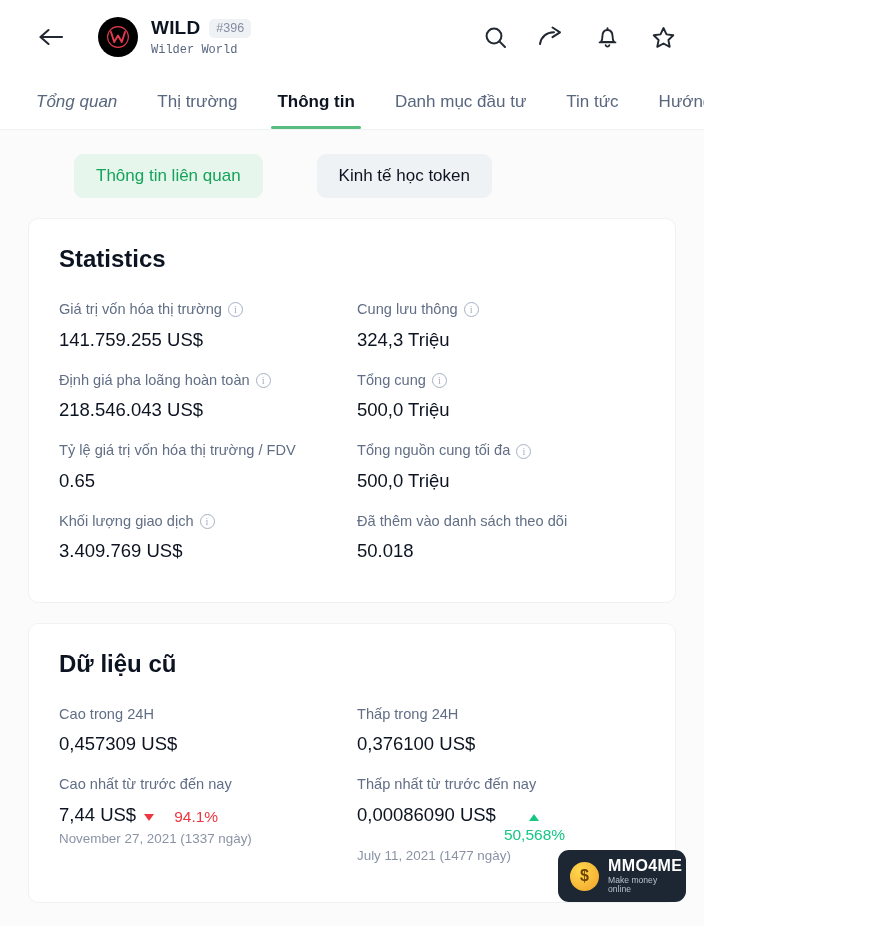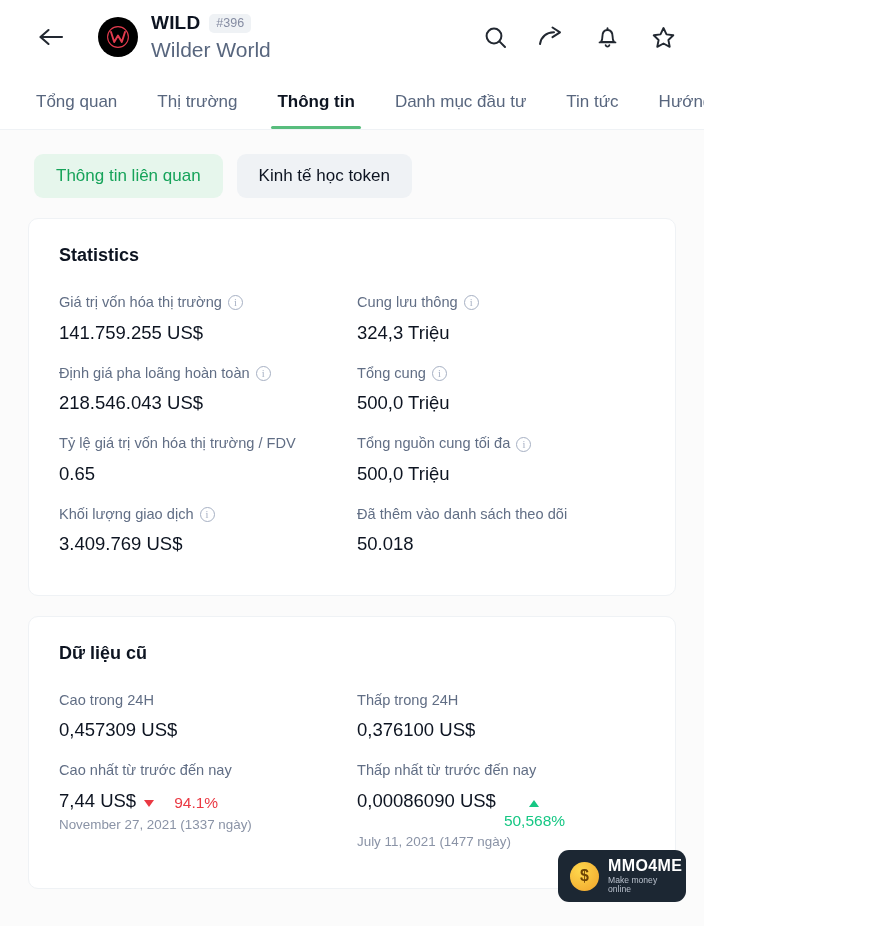--- a/index.html
+++ b/index.html
@@ -57,23 +57,24 @@
   }
   .coin-rank {
     font-size: 12.5px;
     color: #858ca2;
     background: #eff2f5;
     border-radius: 5px;
     padding: 2px 7px 3px;
     font-weight: 500;
   }
   .coin-name {
-    font-size: 21px;
+    font-size: 12px;
     color: #58667e;
     margin-top: 4px;
+    font-family: Liberation Mono, monospace;
   }
   .header-actions {
     margin-left: auto;
     display: flex;
     align-items: center;
     gap: 30px;
   }
   .hicon {
     width: 26px; height: 26px;
     display: flex; align-items: center; justify-content: center;
@@ -94,21 +95,21 @@
   .tab {
     display: flex;
     align-items: center;
     font-size: 17px;
     color: #58667e;
     padding: 0 20px;
     white-space: nowrap;
     cursor: pointer;
     position: relative;
   }
-  .tab:first-child { padding-left: 0; }
+  .tab:first-child { padding-left: 0; font-style: italic; }
   .tab.active {
     color: #0d1421;
     font-weight: bold;
   }
   .tab.active::after {
     content: "";
     position: absolute;
     left: 14px; right: 14px;
     bottom: 0;
     height: 3px;
@@ -123,37 +124,38 @@
     padding: 24px 0 0 34px;
   }
   .pill {
     font-size: 17px;
     border-radius: 9px;
     padding: 12px 22px;
     cursor: pointer;
     background: #eff2f5;
     color: #0d1421;
     white-space: nowrap;
+    margin-left: 40px;
   }
   .pill.active {
     background: #e6f6ec;
     color: #16a35a;
     font-weight: 500;
   }
 
   
   .card {
     margin: 20px 28px 0 28px;
     background: #ffffff;
     border: 1px solid #eff2f5;
     border-radius: 10px;
     padding: 26px 30px 30px 30px;
   }
   .card-title {
-    font-size: 18px;
+    font-size: 24px;
     font-weight: bold;
     color: #0d1421;
     margin-bottom: 16px;
   }
   .stats-grid {
     display: grid;
     grid-template-columns: 1fr 1fr;
     column-gap: 10px;
     row-gap: 0;
   }

